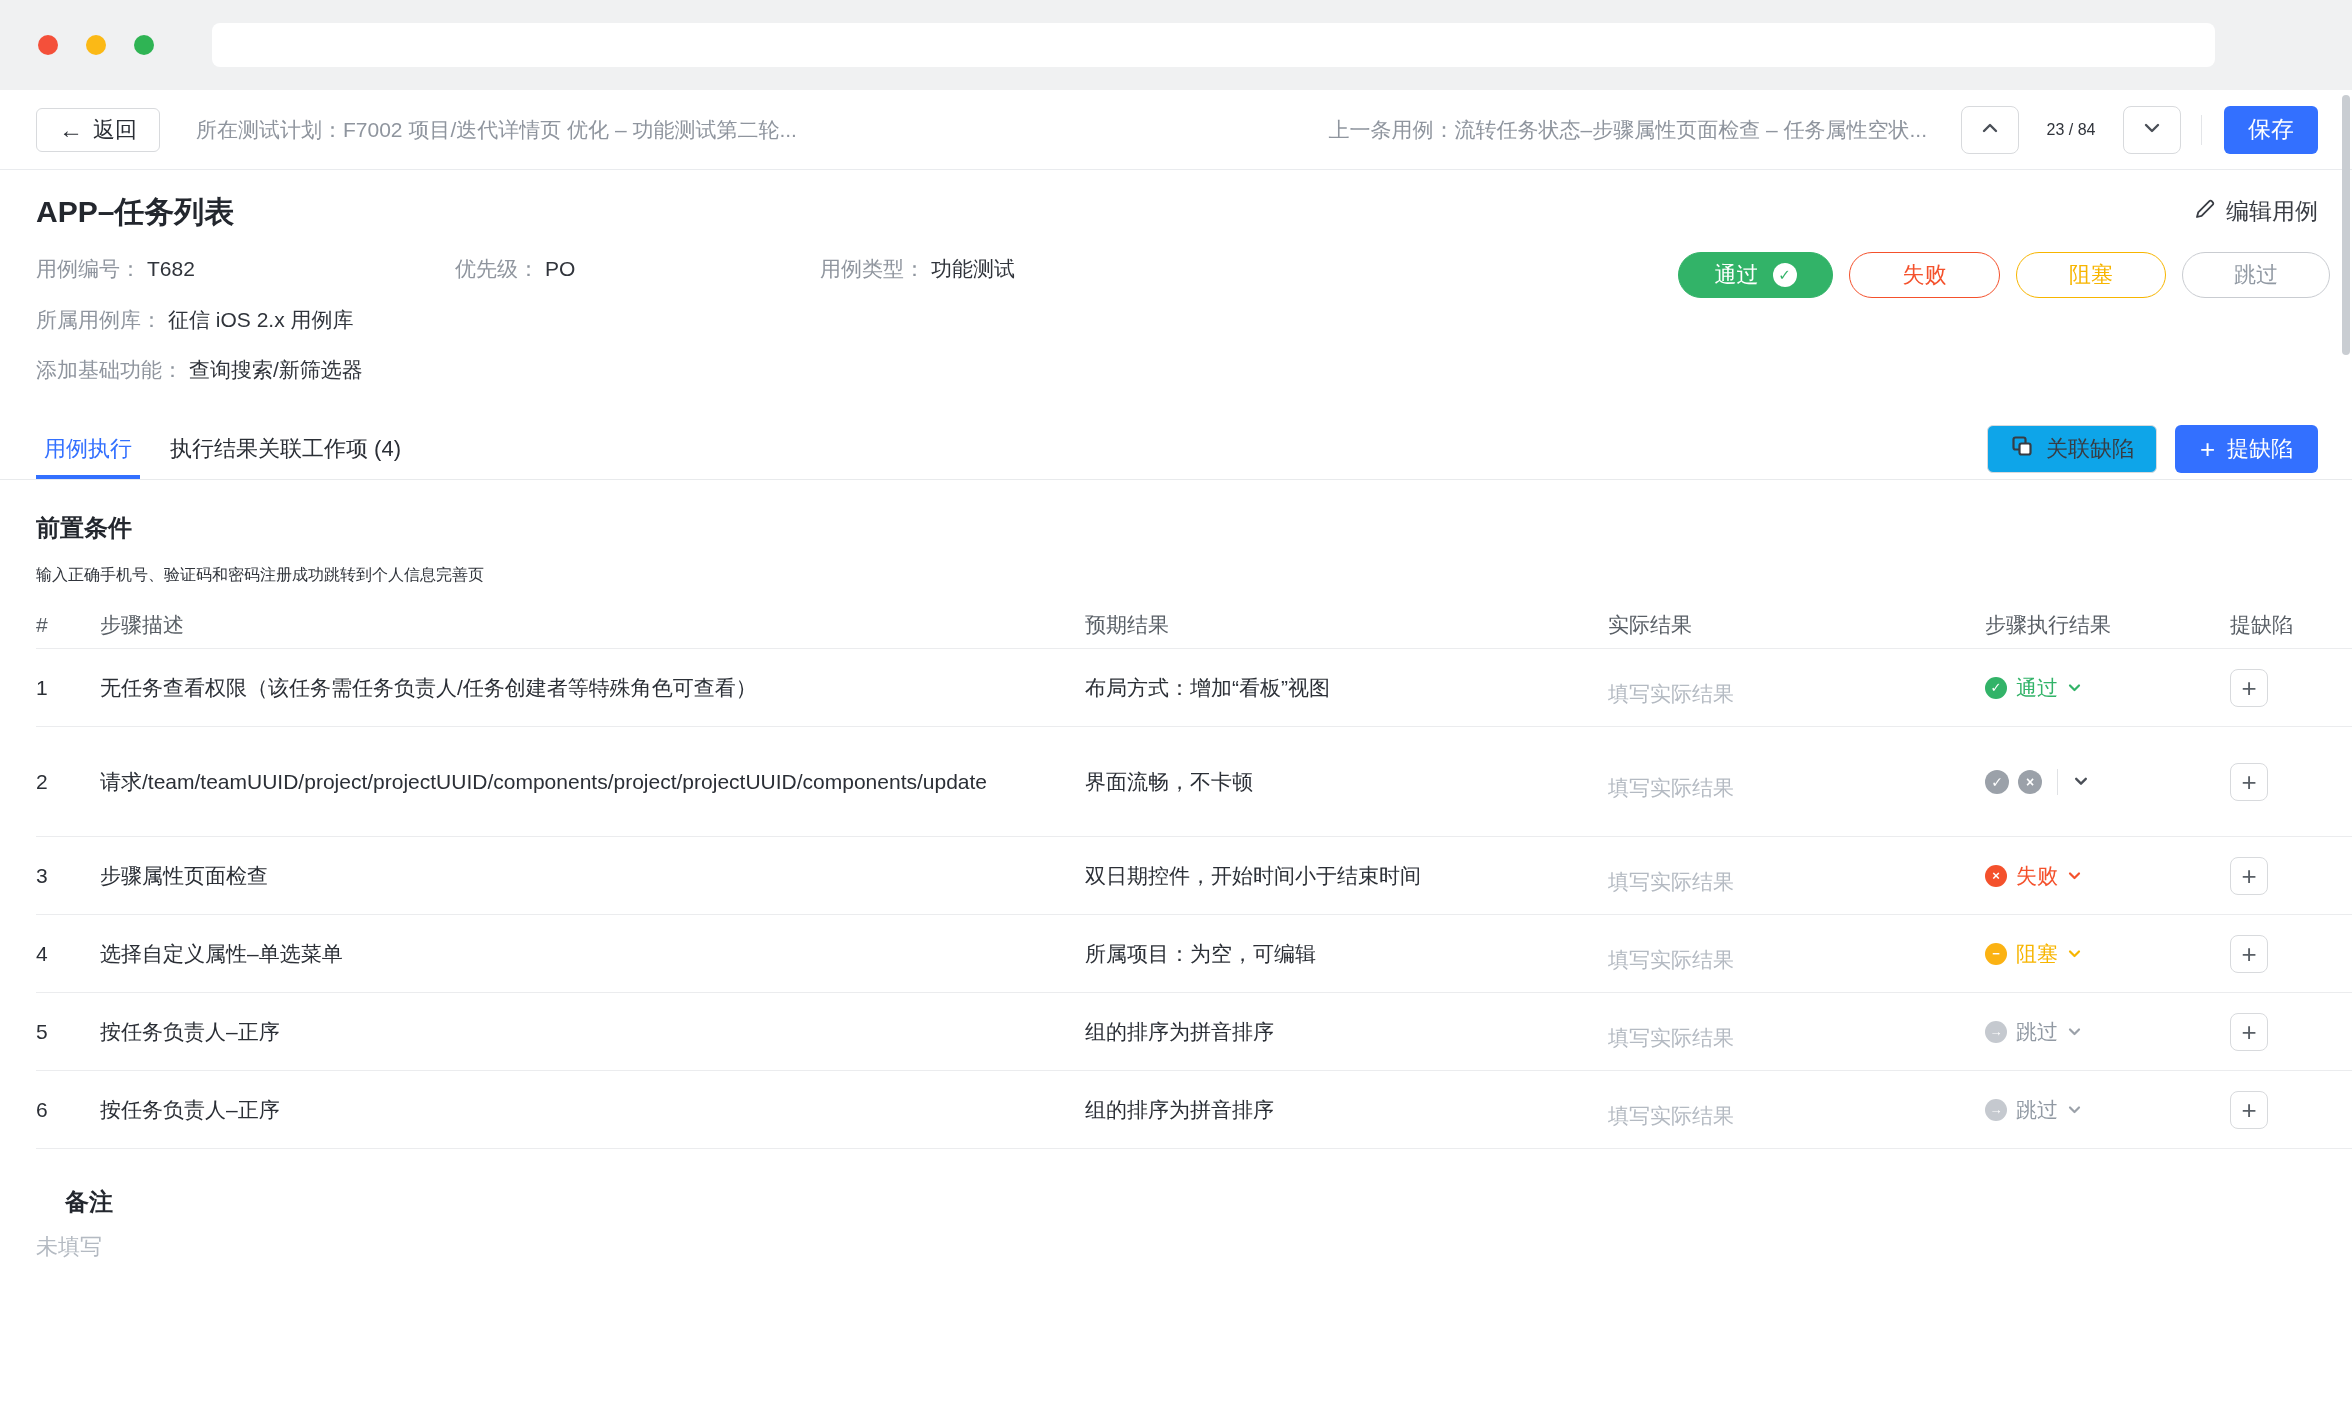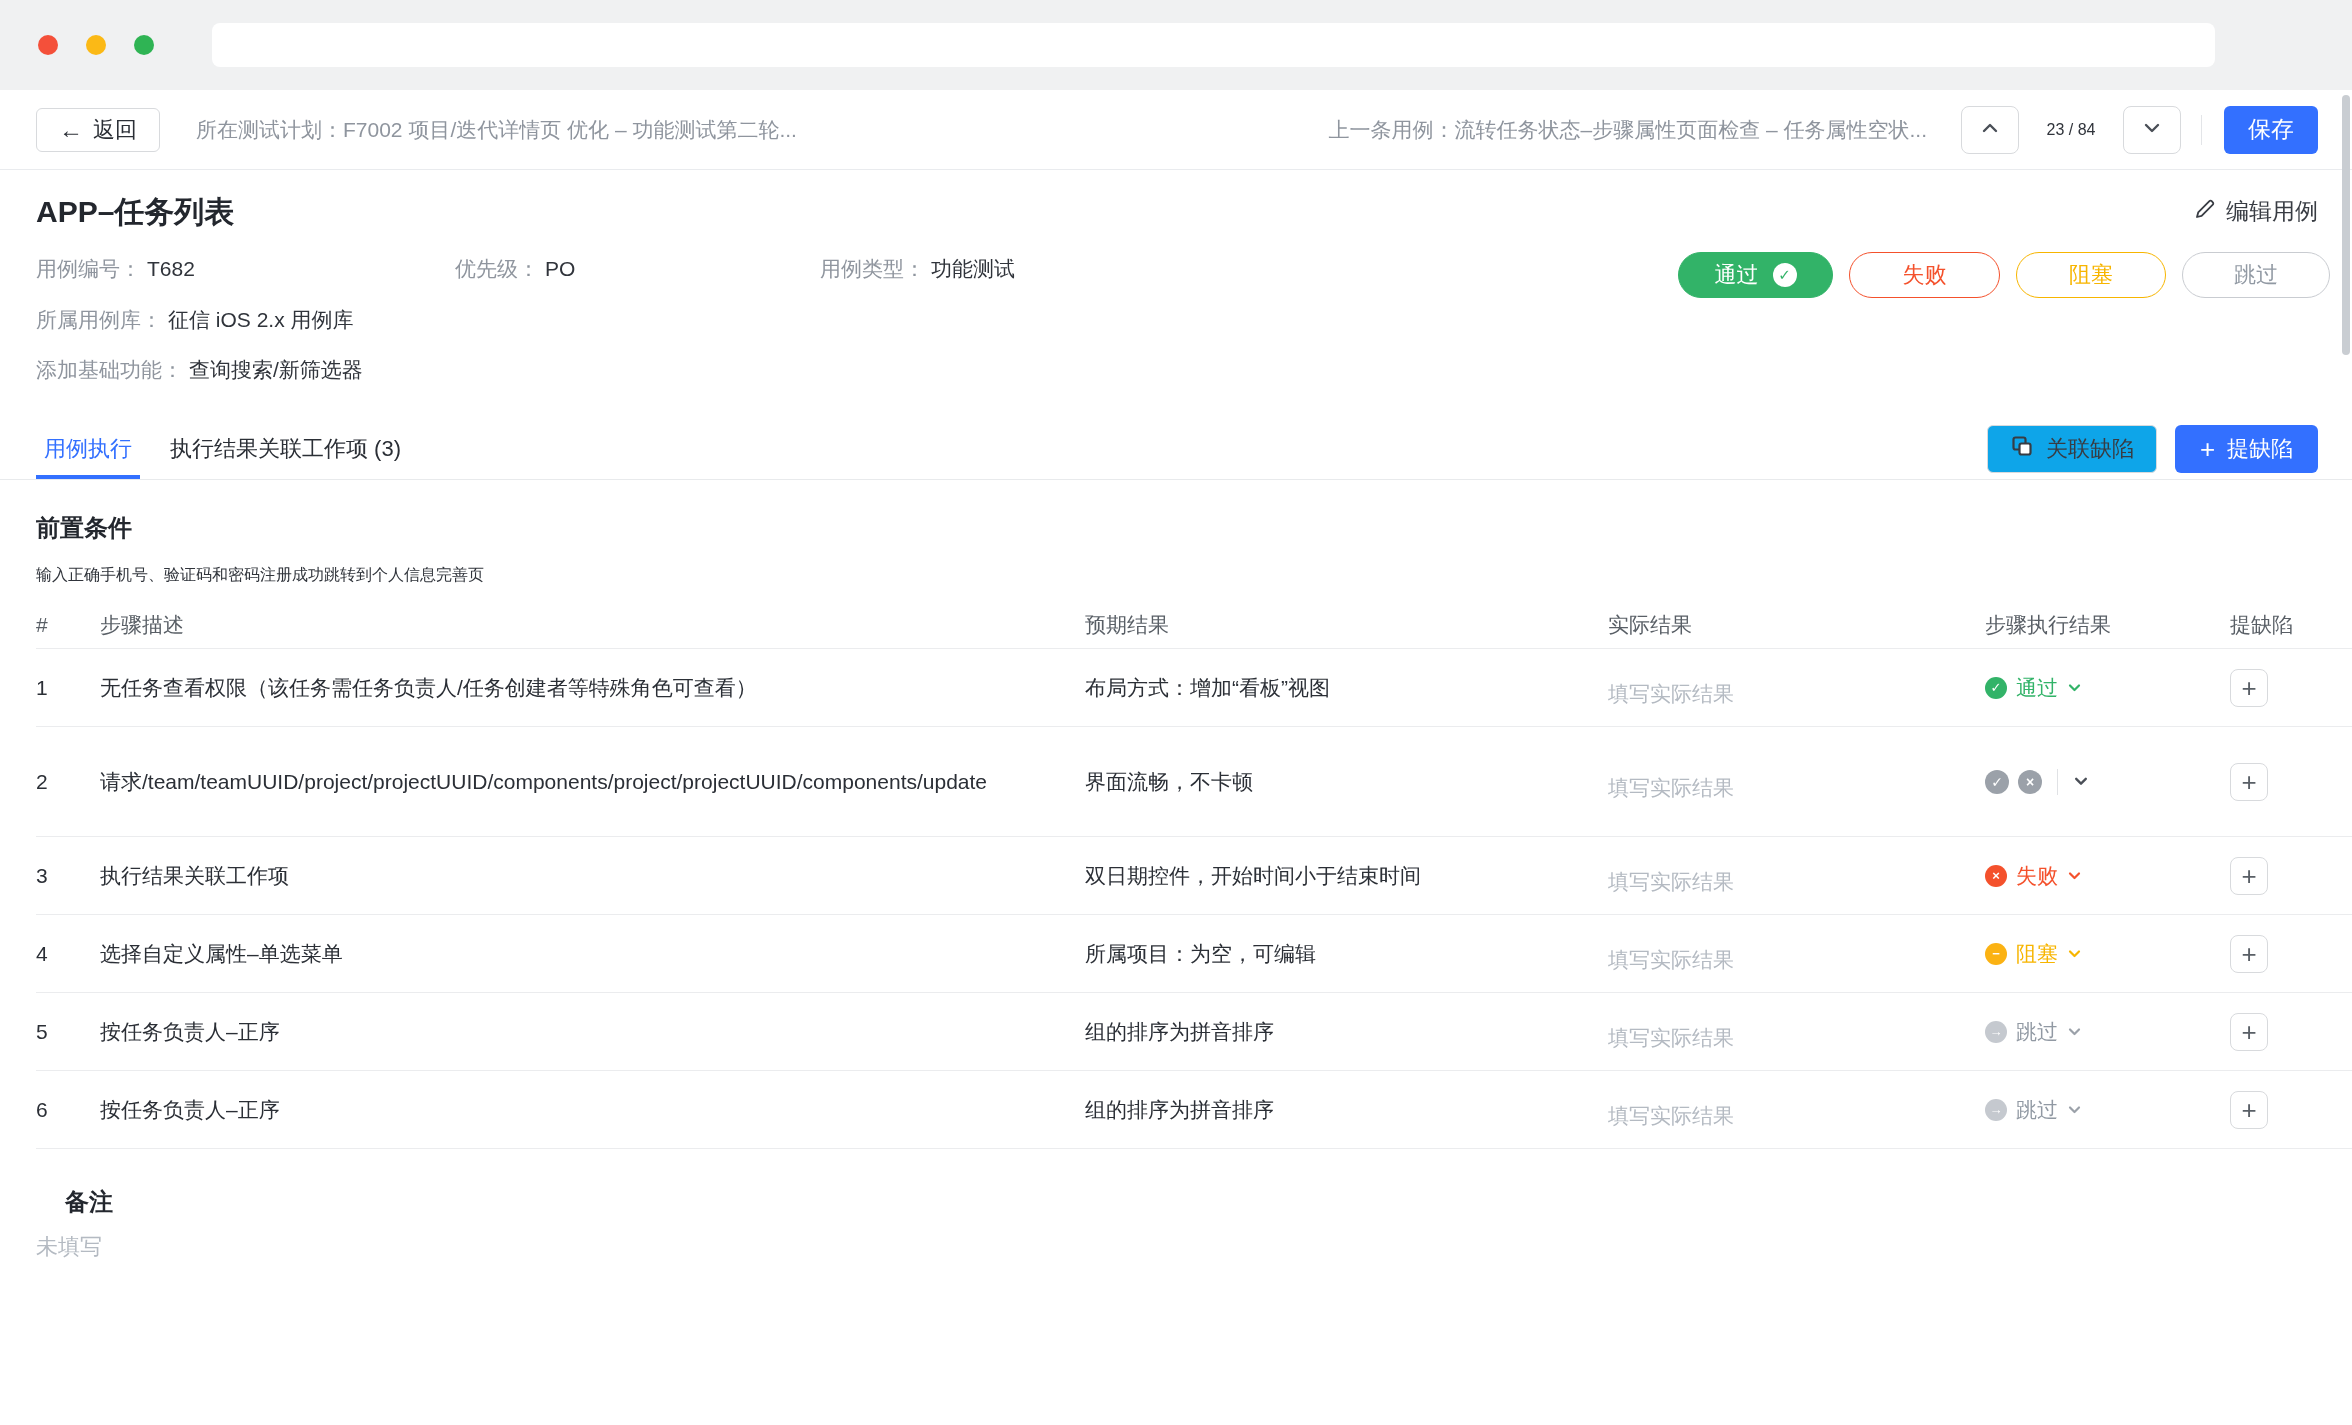--- a/index.html
+++ b/index.html
@@ -199,21 +199,21 @@
         <span>跳过</span>
       </div>
     </div>
   </div>
 
   <div class="tabbar">
     <div class="tab active">
       <span>用例执行</span>
     </div>
     <div class="tab">
-      <span>执行结果关联工作项 (3)</span>
+      <span>执行结果关联工作项 (4)</span>
     </div>
     <div class="tabbar-actions">
       <button class="link-defect-btn">
         <span>
           <svg width="24" height="24" viewBox="0 0 24 24">
               <rect x="3.5" y="3.5" width="12" height="12" rx="2" fill="none" stroke="#383c43" stroke-width="2.2"></rect>
               <rect x="9.5" y="9.5" width="11" height="11" rx="2" fill="#fff" stroke="#383c43" stroke-width="2.2"></rect>
             </svg>
         </span>
         <span>关联缺陷</span>
@@ -278,21 +278,21 @@
       </div>
       <div class="c6">
           <div class="add-defect">
             <span>+</span>
           </div>
         </div>
     </div>
 
     <div class="trow">
       <div class="c1">3</div>
-      <div class="c2 desc">执行结果关联工作项</div>
+      <div class="c2 desc">步骤属性页面检查</div>
       <div class="c3 expected">双日期控件，开始时间小于结束时间</div>
       <div class="c4 actual">填写实际结果</div>
       <div class="c5">
         <div class="status">
           <span class="circle bg-fail">×</span>
           <span class="st-label fail">失败</span>
           <span class="chev fail"><svg width="15" height="15" viewBox="0 0 15 15">
                 <path d="M3 5.5l4.5 4.5L12 5.5" stroke="currentColor" stroke-width="2.2" fill="none" stroke-linecap="round" stroke-linejoin="round"></path>
               </svg></span>
         </div>

